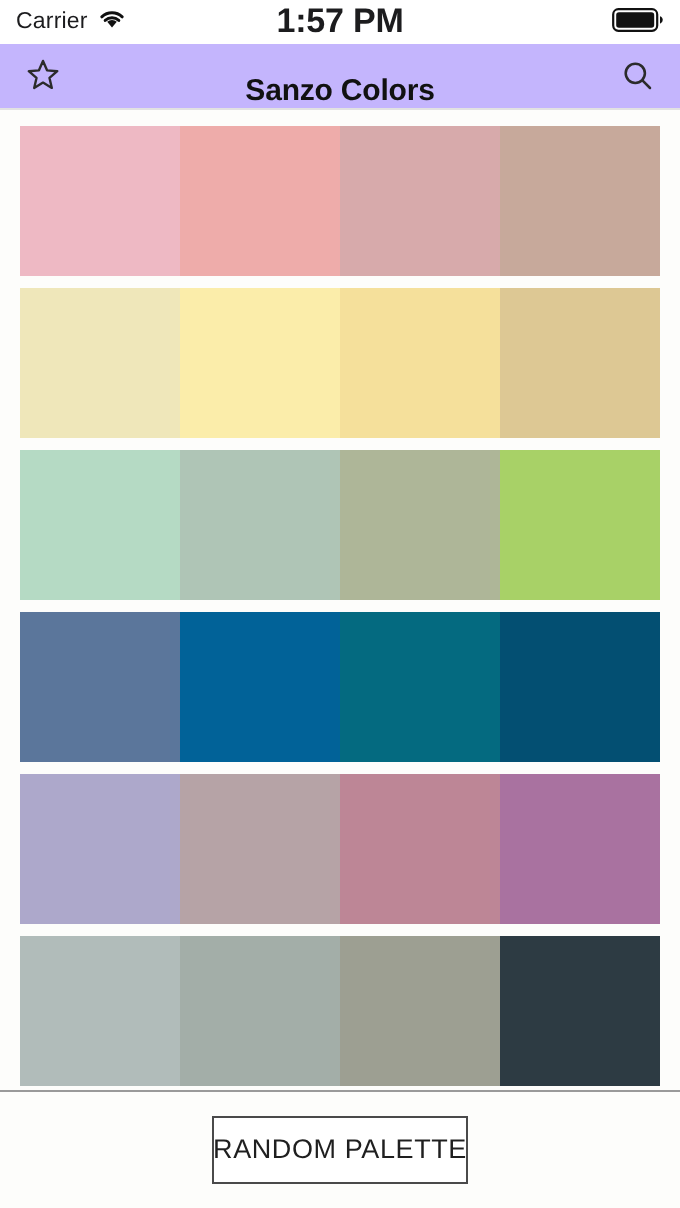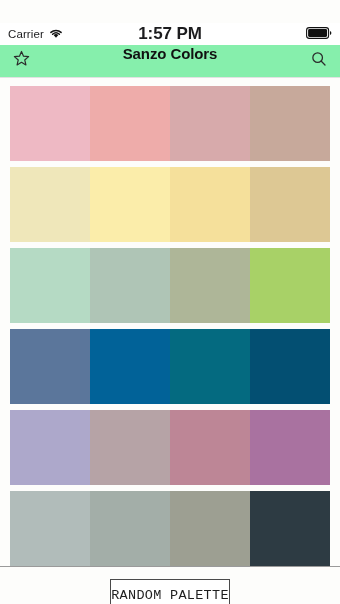--- a/index.html
+++ b/index.html
@@ -30,21 +30,20 @@
   .status-bar {
     height: 22px;
     flex: 0 0 22px;
     display: flex;
     align-items: center;
     padding: 0 8px;
     background: #ffffff;
     font-size: 11.5px;
     font-weight: 500;
     letter-spacing: 0.1px;
-    margin-top: 23px;
   }
   .status-left {
     display: flex;
     align-items: center;
     gap: 5px;
     flex: 1 1 0;
     min-width: 0;
   }
   .status-center {
     flex: 0 0 auto;
@@ -60,23 +59,23 @@
     gap: 4px;
   }
   .wifi-icon { display: block; }
   .battery-icon { display: block; }
 
   
   .nav-bar {
     height: 33px;
     flex: 0 0 33px;
     display: flex;
-    align-items: flex-start;
+    align-items: flex-end;
     padding: 0 12px;
-    background: #86efac;
+    background: #c4b5fd;
     border-bottom: 1px solid #e2e2e2;
   }
   .nav-btn {
     width: 34px;
     height: 30px;
     display: flex;
     align-items: center;
     background: none;
     border: none;
     cursor: pointer;
@@ -119,21 +118,21 @@
     display: flex;
     align-items: center;
     justify-content: center;
     background: #fdfdfb;
     border-top: 1px solid #9a9a9a;
   }
   .random-btn {
     border: 1px solid #4a4a4a;
     background: #ffffff;
     color: #1f1f1f;
-    font-family: Liberation Mono, monospace;
+    font-family: Liberation Sans, sans-serif;
     font-size: 13.5px;
     letter-spacing: 0.3px;
     padding: 9px 0;
     cursor: pointer;
     line-height: 1;
   }
 </style>
 </head>
 <body>
 

